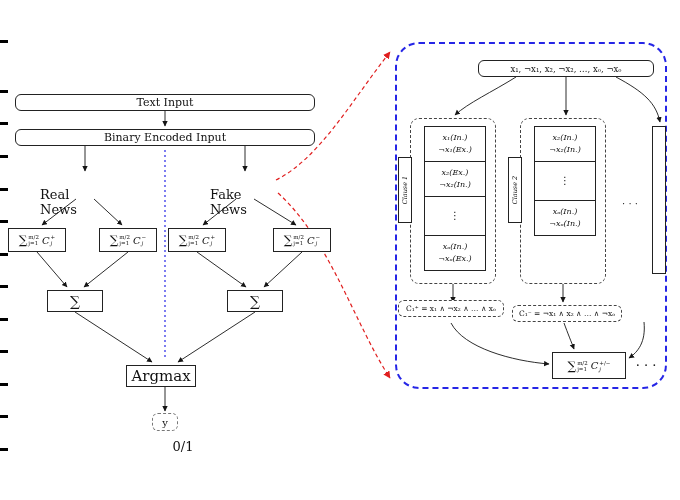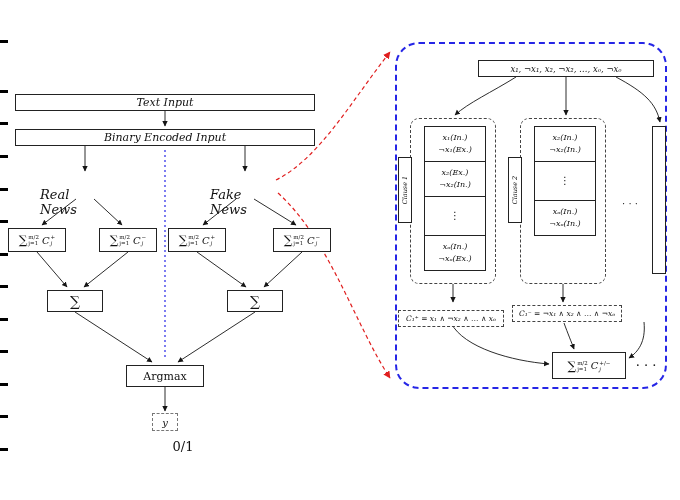--- a/index.html
+++ b/index.html
@@ -5,21 +5,21 @@
   :root{ --blue:#2525e6; --red:#e01f1f; }
   html,body{margin:0;padding:0;background:#fff;}
   .stage{position:relative;width:680px;height:500px;background:#fff;overflow:hidden;
          font-family:"DejaVu Serif","DejaVu Sans",serif;color:#111;}
   .box{position:absolute;border:1px solid #222;background:#fff;display:flex;
        align-items:center;justify-content:center;box-sizing:border-box;}
   .dashedb{border-style:dashed;border-color:#444;}
   .grayd{border:1px dashed #777;}
   .ellipse{border-radius:50%;}
   .lbl{position:absolute;display:flex;align-items:center;justify-content:center;box-sizing:border-box;}
-  .it{font-style:italic;}
+  .it{border-radius:6px;}
   .tick{position:absolute;left:0;width:8px;height:3px;background:#000;}
   .t11{font-size:11px;}
   .t10{font-size:10px;}
   .t9{font-size:13px;margin-top:48px;}
   .t85{font-size:8.5px;}
   .t75{font-size:7.5px;}
   .sig13{font-size:14px;}
   .blueframe{position:absolute;left:395px;top:42px;width:272px;height:347px;
              border:2px dashed var(--blue);border-radius:24px;box-sizing:border-box;background:transparent;}
   .groupbox{position:absolute;border:1px dashed #444;border-radius:9px;box-sizing:border-box;background:transparent;}
@@ -179,21 +179,21 @@
     </span>
   </div>
 
   <div class="box sig13" style="left:47px;top:290px;width:56px;height:22px">
     <span>∑</span>
   </div>
   <div class="box sig13" style="left:227px;top:290px;width:56px;height:22px">
     <span>∑</span>
   </div>
 
-  <div class="box" style="left:126px;top:365px;width:78px;height:22px;font-size:11px">
+  <div class="box" style="left:126px;top:365px;width:70px;height:22px;font-size:15px">
     <span>Argmax</span>
   </div>
 
   <div class="lbl t9" style="left:170px;top:392px;width:26px;height:12px">0/1</div>
 
   <div class="box grayd t10 it" style="left:152px;top:413px;width:26px;height:18px">
     <span>y</span>
   </div>
 
   <div class="blueframe"></div>
@@ -241,21 +241,21 @@
     <div class="ccell" style="height:36px">
       <span>xₒ(In.)</span>
       <span>¬xₒ(In.)</span>
     </div>
   </div>
 
   <div class="lbl t10" style="left:608px;top:196px;width:44px;height:14px">· · ·</div>
 
   <div class="box" style="left:652px;top:126px;width:14px;height:148px"></div>
 
-  <div class="box dashedb t75 it" style="left:398px;top:310px;width:106px;height:17px">
+  <div class="box dashedb t75 it" style="left:398px;top:300px;width:106px;height:17px">
     <span>C₁⁺ = x₁ ∧ ¬x₂ ∧ … ∧ xₒ</span>
   </div>
   <div class="box dashedb t75 it" style="left:512px;top:305px;width:110px;height:17px">
     <span>C₁⁻ = ¬x₁ ∧ x₂ ∧ … ∧ ¬xₒ</span>
   </div>
   <div class="lbl t9" style="left:628px;top:306px;width:36px;height:14px">. . .</div>
 
   <div class="box" style="left:552px;top:352px;width:74px;height:27px">
     <span class="sumexpr">
       <span class="sig">∑</span>

